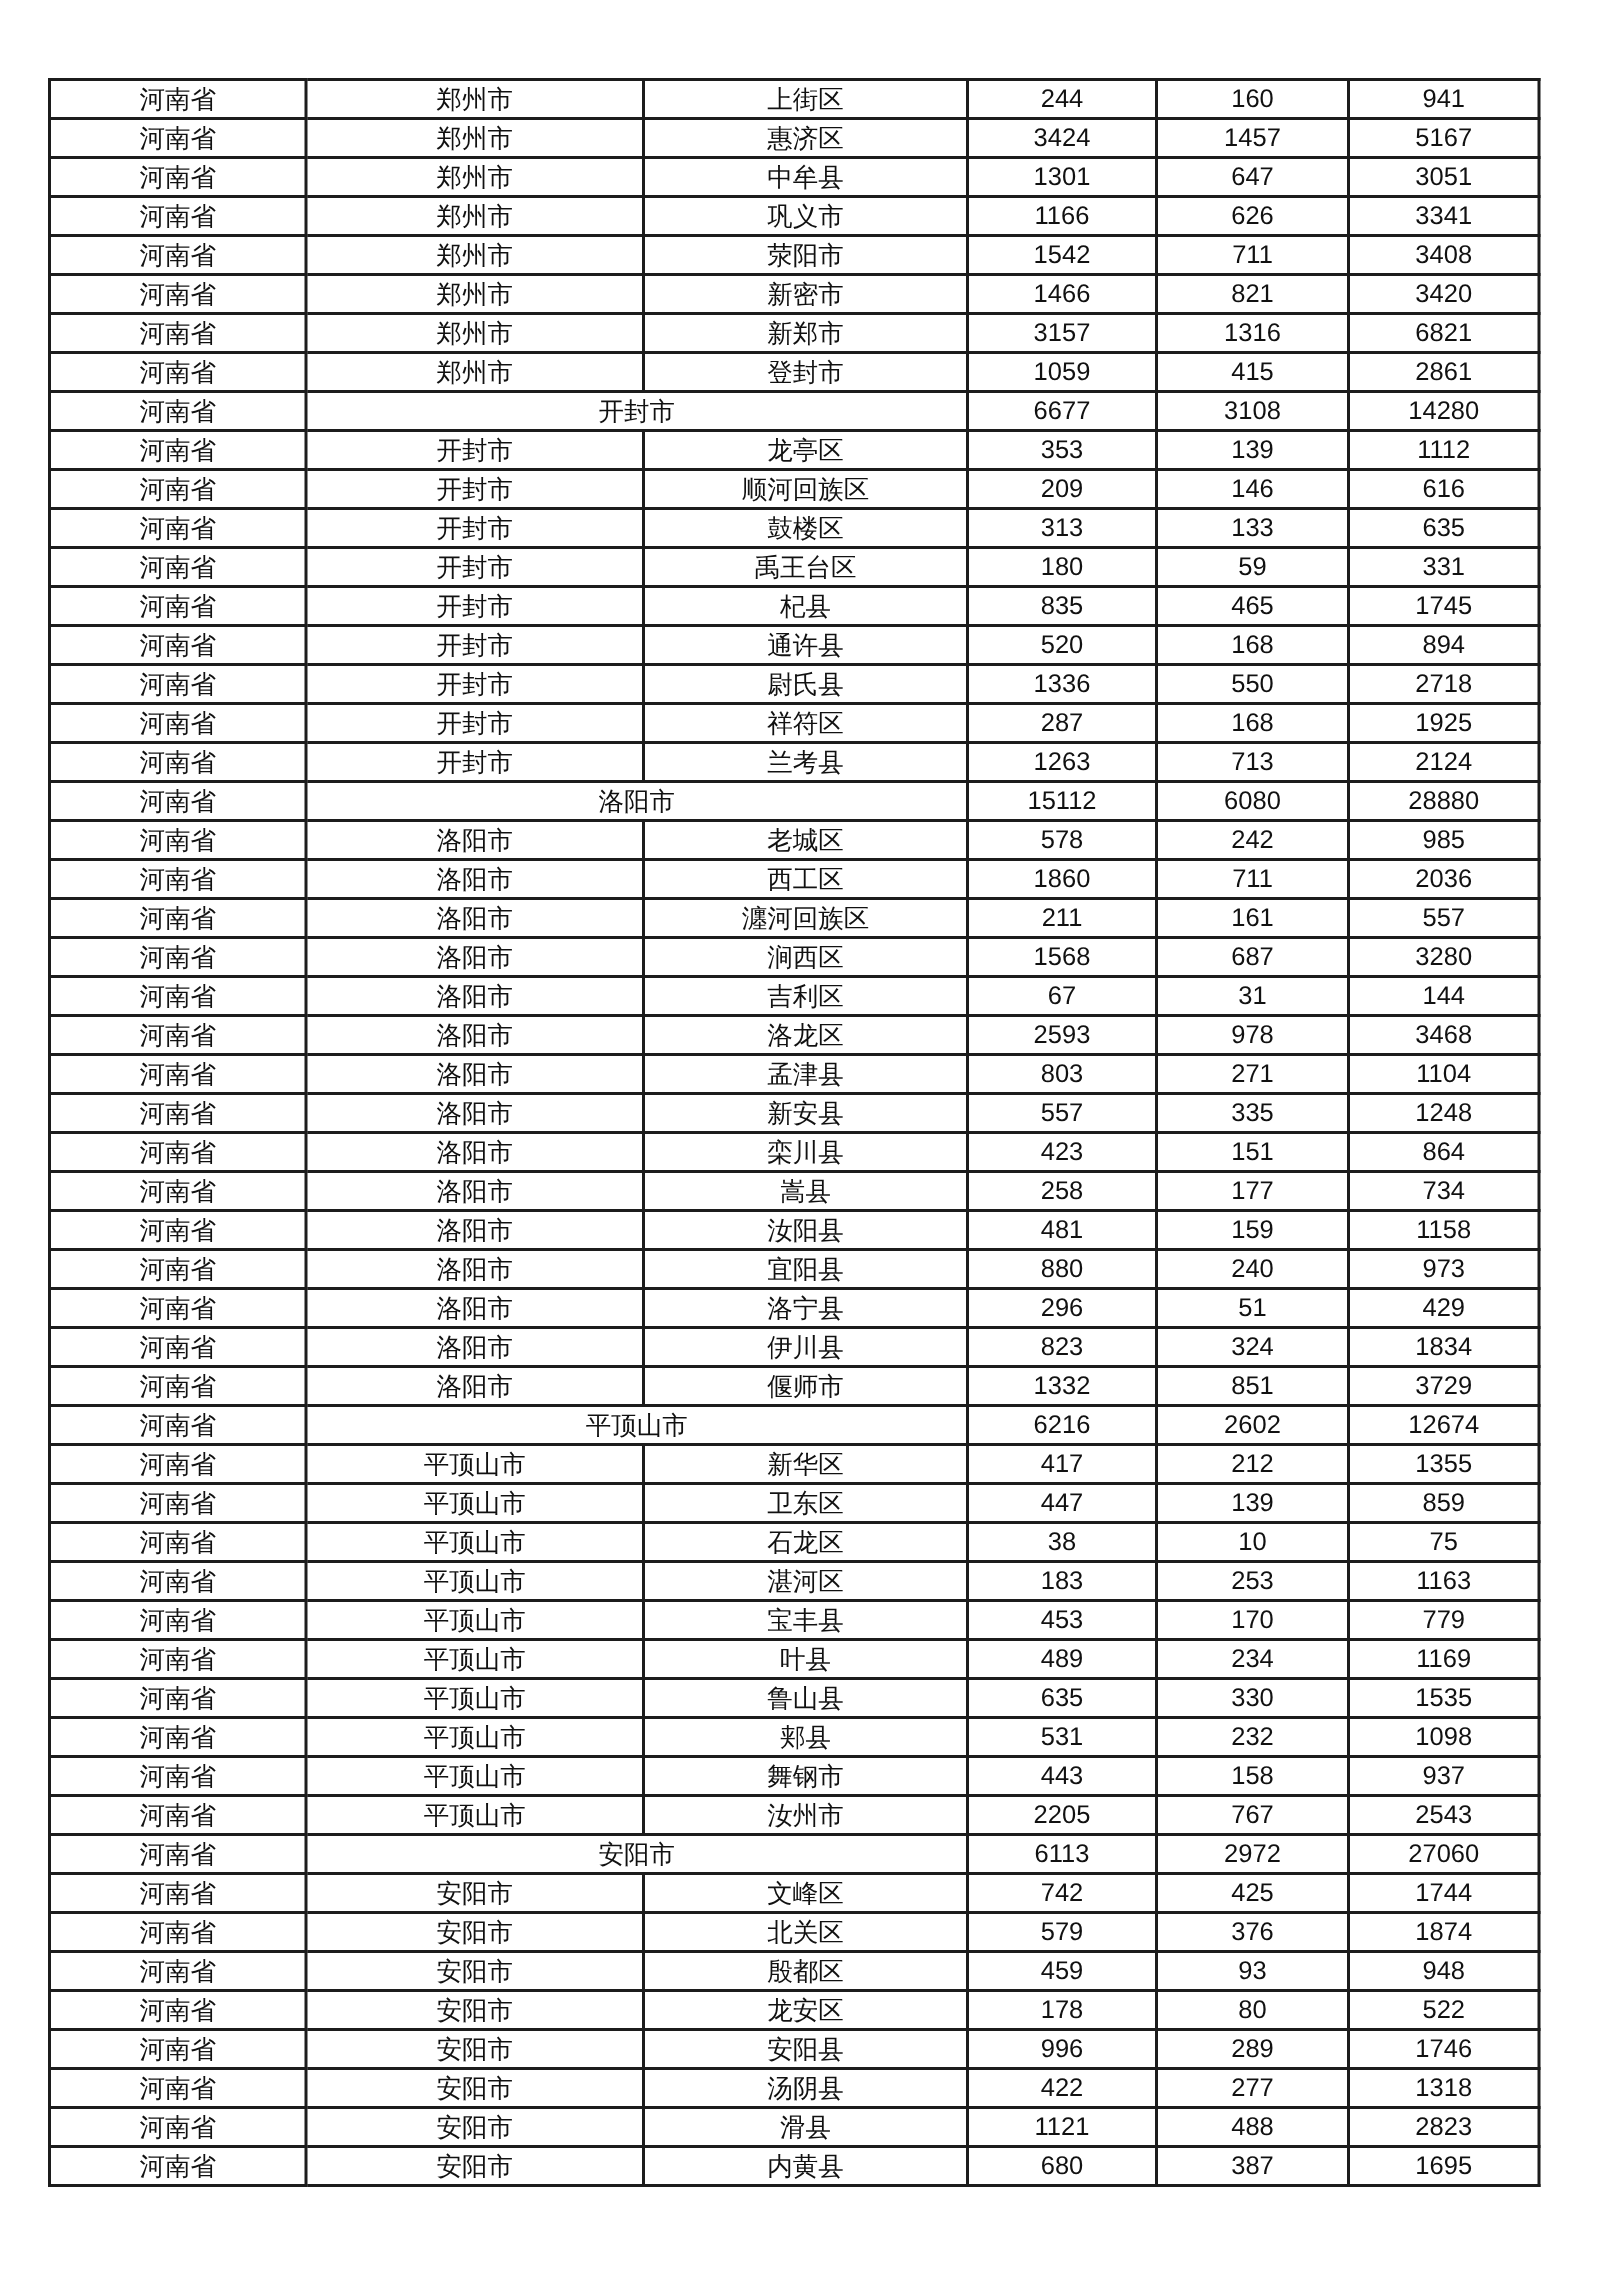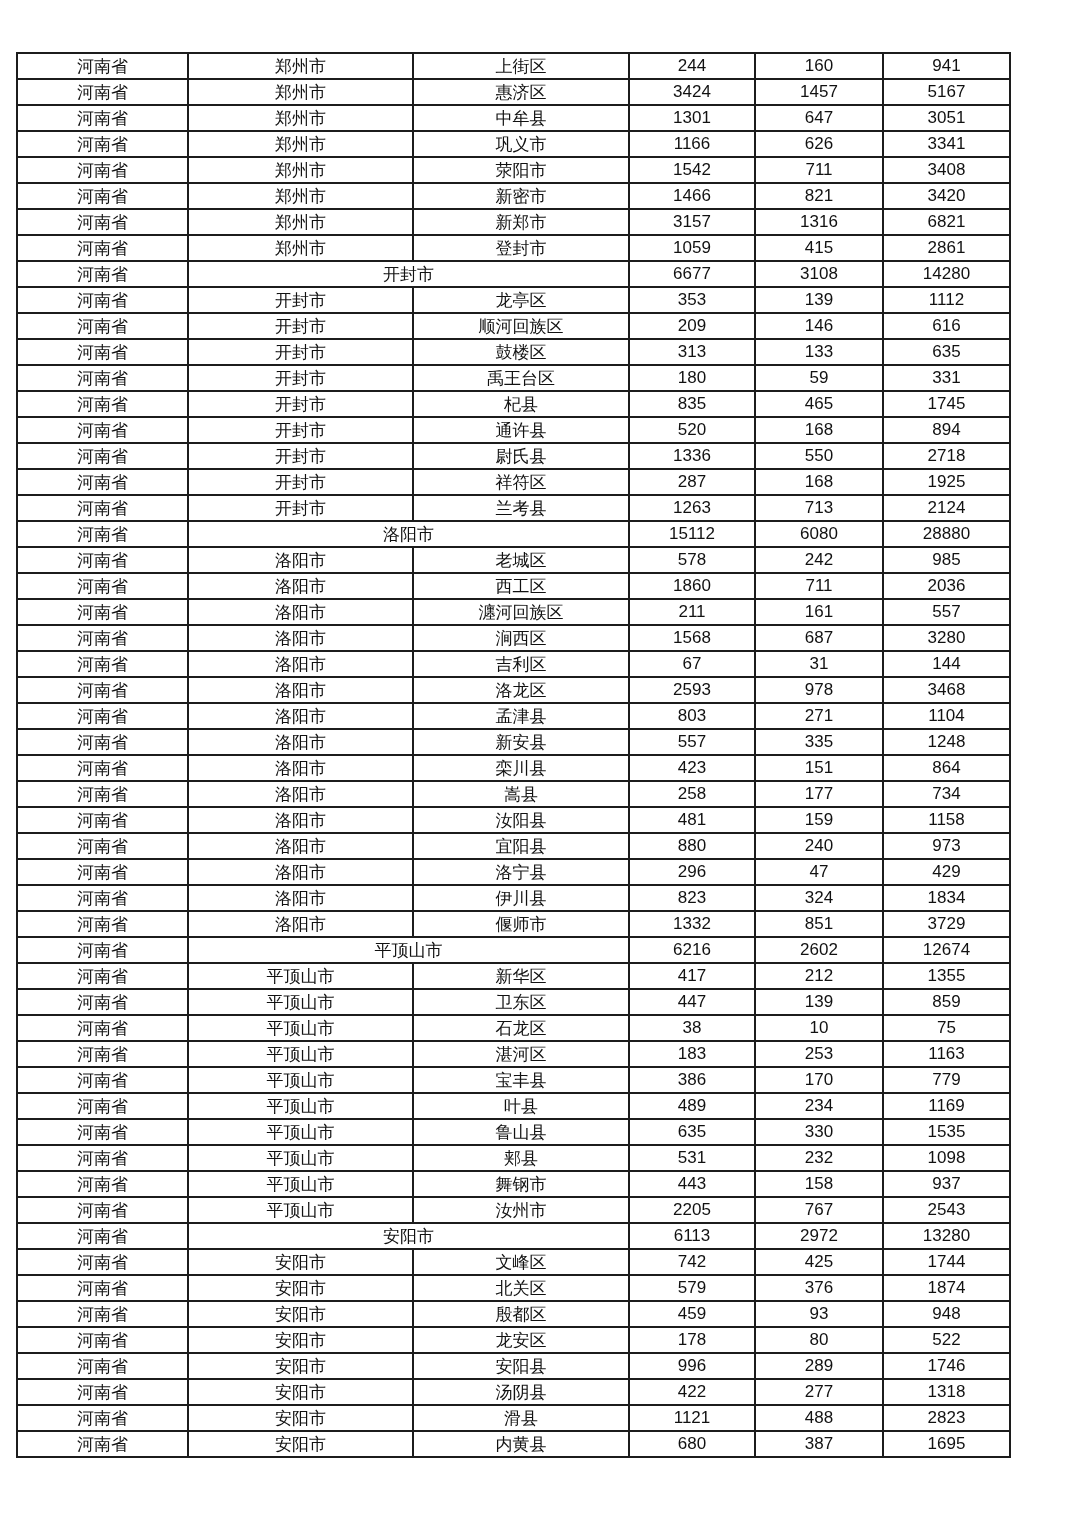--- a/index.html
+++ b/index.html
@@ -8,21 +8,21 @@
   }
   body {
     width: 1080px;
     height: 1528px;
     background: #ffffff;
     font-family: "Liberation Sans", "DejaVu Sans", sans-serif;
     position: relative;
   }
   .sheet {
     position: absolute;
-    left: 16px;
+    left: 32px;
     top: 52px;
   }
   table.data-table {
     border-collapse: collapse;
     table-layout: fixed;
     width: 993px;
   }
   table.data-table td {
     border: 2px solid #1c1c1c;
     height: 24px;
@@ -299,21 +299,21 @@
           <td>宜阳县</td>
           <td>880</td>
           <td>240</td>
           <td>973</td>
         </tr>
         <tr>
           <td>河南省</td>
           <td>洛阳市</td>
           <td>洛宁县</td>
           <td>296</td>
-          <td>47</td>
+          <td>51</td>
           <td>429</td>
         </tr>
         <tr>
           <td>河南省</td>
           <td>洛阳市</td>
           <td>伊川县</td>
           <td>823</td>
           <td>324</td>
           <td>1834</td>
         </tr>
@@ -361,21 +361,21 @@
           <td>平顶山市</td>
           <td>湛河区</td>
           <td>183</td>
           <td>253</td>
           <td>1163</td>
         </tr>
         <tr>
           <td>河南省</td>
           <td>平顶山市</td>
           <td>宝丰县</td>
-          <td>386</td>
+          <td>453</td>
           <td>170</td>
           <td>779</td>
         </tr>
         <tr>
           <td>河南省</td>
           <td>平顶山市</td>
           <td>叶县</td>
           <td>489</td>
           <td>234</td>
           <td>1169</td>
@@ -410,21 +410,21 @@
           <td>汝州市</td>
           <td>2205</td>
           <td>767</td>
           <td>2543</td>
         </tr>
         <tr>
           <td>河南省</td>
           <td colspan="2">安阳市</td>
           <td>6113</td>
           <td>2972</td>
-          <td>13280</td>
+          <td>27060</td>
         </tr>
         <tr>
           <td>河南省</td>
           <td>安阳市</td>
           <td>文峰区</td>
           <td>742</td>
           <td>425</td>
           <td>1744</td>
         </tr>
         <tr>

